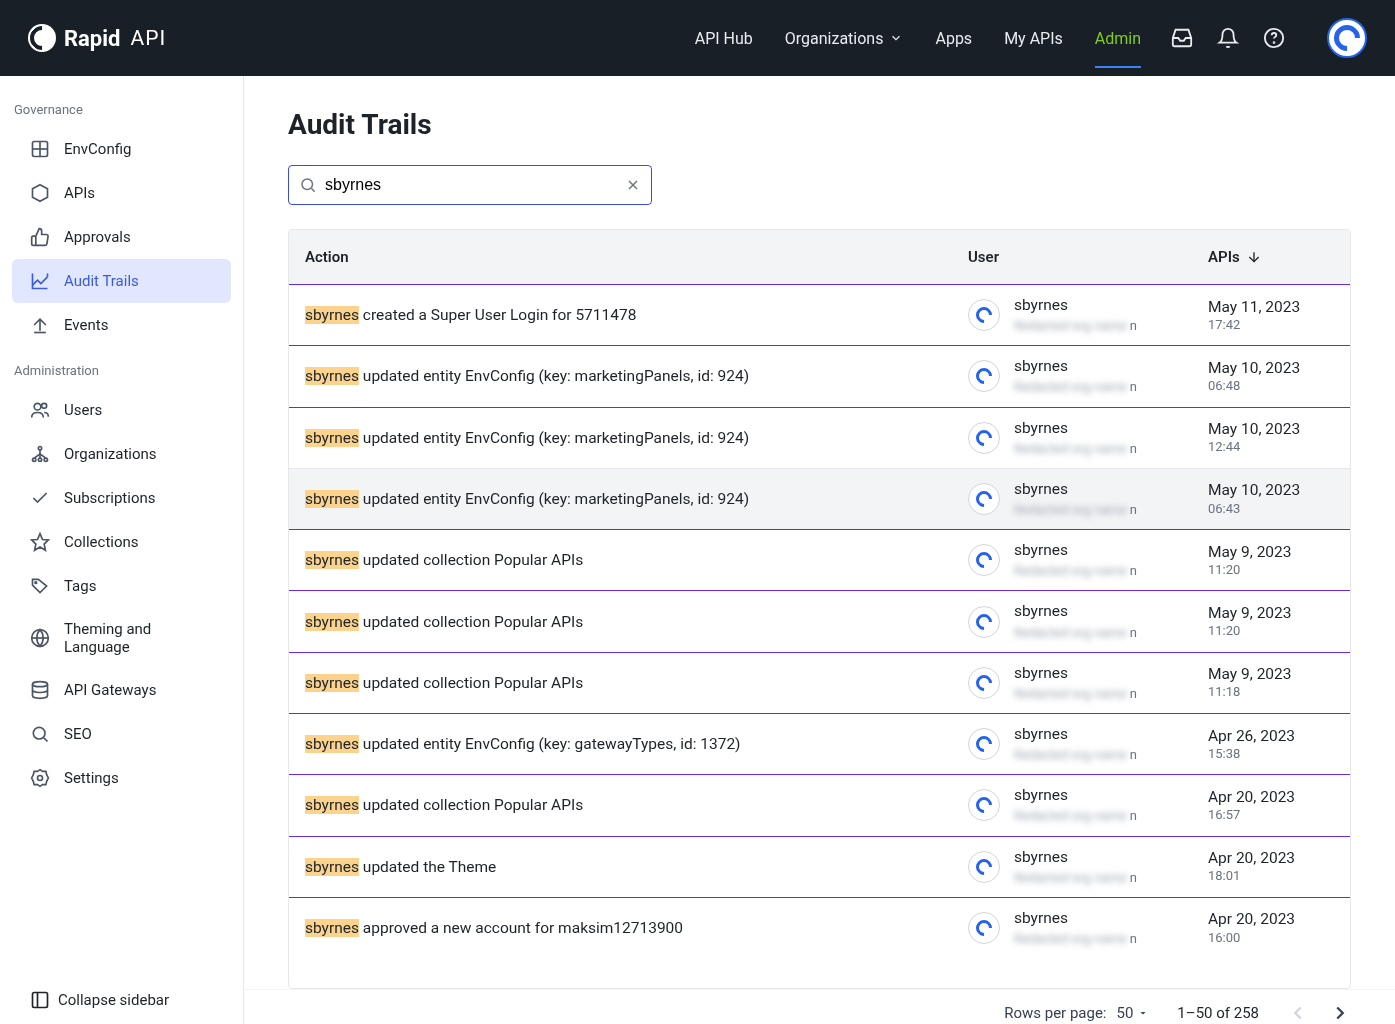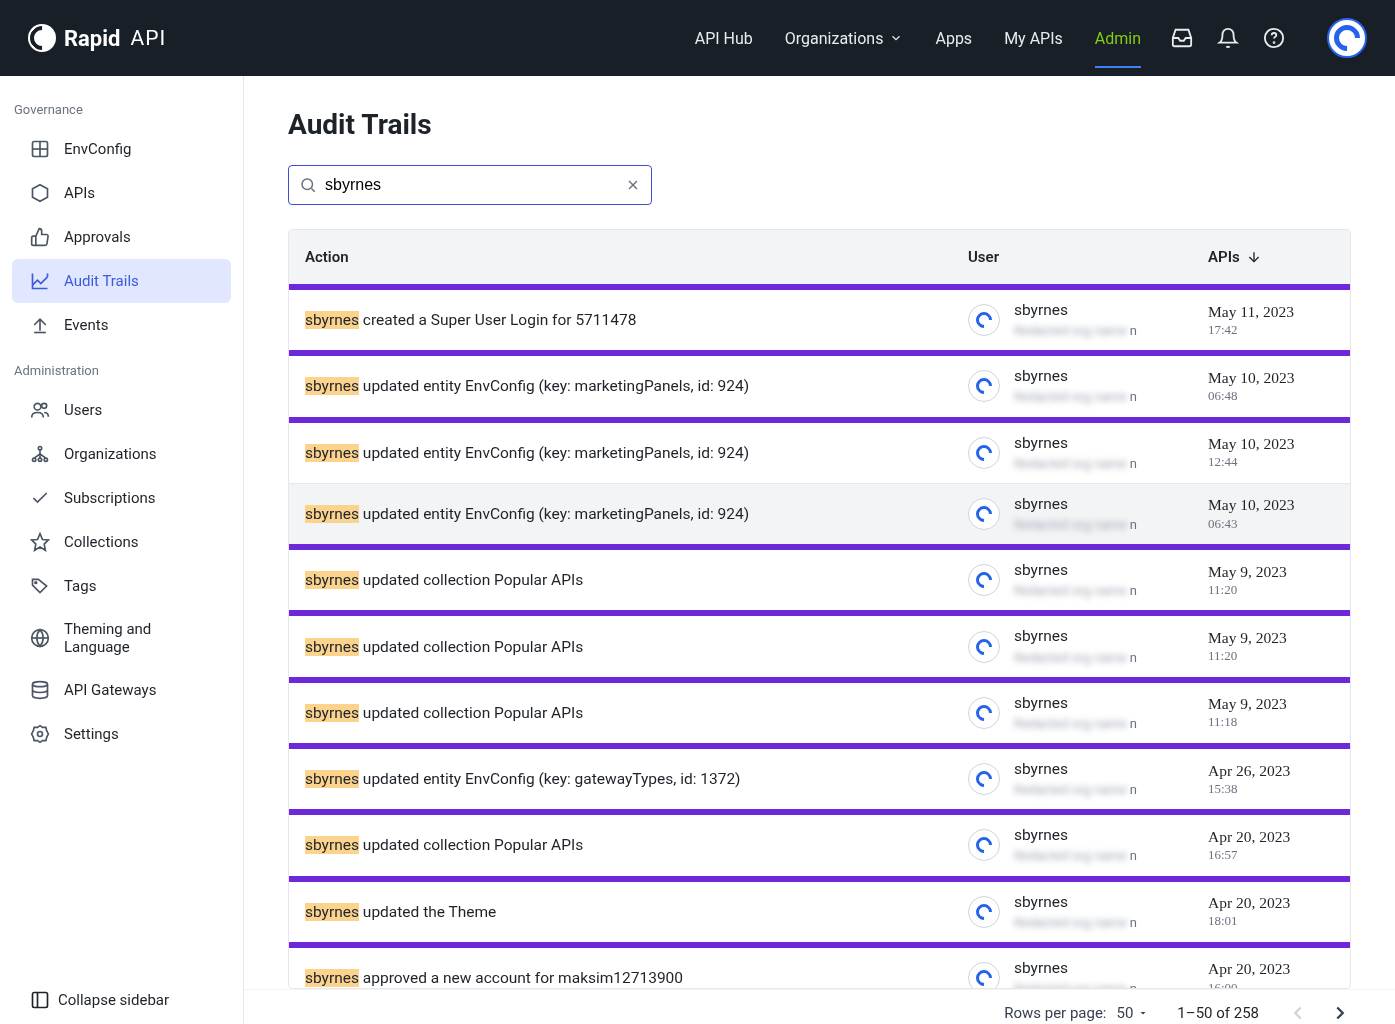--- a/index.html
+++ b/index.html
@@ -39,30 +39,30 @@
   .search-box input { border: none; outline: none; font-size: 16px; flex: 1; }
   .search-box .clear { color:#6b7280; cursor:pointer; font-size:18px; display:flex;}
   
   
   .table-wrap { border:1px solid #e5e7eb; border-radius:4px; overflow:hidden; flex:1; display:flex; flex-direction:column; min-height:0;}
   .thead { background:#f3f4f6; display:flex; padding: 18px 16px; font-weight:600; font-size:15px; }
   .col-action{ flex: 1; }
   .col-user{ width: 240px; }
   .col-time{ width: 126px; display:flex; align-items:center; gap:6px;}
   .tbody{ flex:1; overflow:hidden;}
-  .row { display:flex; align-items:center; padding: 10px 16px; border-top:6px solid #6d28d9; font-size:15.5px; }
+  .row { display:flex; align-items:center; padding: 10px 16px; border-top:1px solid #6d28d9; font-size:15.5px; }
   .row.highlight{ background:#f3f4f6; border-top:1px solid #e5e7eb;}
   .row .highlight-term{ background:#fbd38d; }
   .user-cell{ width:240px; display:flex; align-items:center; gap:14px;}
   .user-av{ width:32px; height:32px; border-radius:50%; background:#fff; border:1.5px solid #d1d5db; display:flex;align-items:center;justify-content:center; flex-shrink:0;}
   .user-av-inner{ width:16px;height:16px;border:3.5px solid #2563eb;border-radius:50%;border-bottom-color:transparent;transform:rotate(-45deg);}
   .user-meta{ display:flex; flex-direction:column; line-height:1.3;}
   .user-sec{ color:#9ca3af; font-size:13px; filter: blur(3px); user-select:none;}
   .user-sec-n{ color:#6b7280; font-size:13px;}
-  .time-cell{ width:126px; display:flex; flex-direction:column; line-height:1.3;font-family:Liberation Serif, serif;}
+  .time-cell{ width:126px; display:flex; flex-direction:column; line-height:1.3;}
   .time-cell .t2{ color:#6b7280; font-size:13px;}
   
   
   .pagination{ display:flex; align-items:center; justify-content:flex-end; gap: 28px; padding: 12px 44px; font-size:15px; border-top:1px solid #f3f4f6;}
   .rowspp{ display:flex; align-items:center; gap:10px; color:#374151;}
   .rowspp-sel{ display:flex; align-items:center; gap:4px; cursor:pointer;}
   .pag-arrows{ display:flex; align-items:center; gap:20px;}
   .pag-arrow{ cursor:pointer; display:flex; color:#374151;}
   .pag-arrow.disabled{ color:#d1d5db; cursor:default;}
   
@@ -235,20 +235,29 @@
               <ellipse cx="12" cy="5" rx="9" ry="3"></ellipse>
               <path d="M3 5v14c0 1.66 4 3 9 3s9-1.34 9-3V5"></path>
               <path d="M3 12c0 1.66 4 3 9 3s9-1.34 9-3"></path>
             </svg>
           </span>
           <span>API Gateways</span>
         </div>
         <div class="sb-item">
           <span class="icon">
             <svg width="20" height="20" viewBox="0 0 24 24" fill="none" stroke="currentColor" stroke-width="2">
+              <circle cx="11" cy="11" r="7"></circle>
+              <line x1="21" y1="21" x2="16.65" y2="16.65"></line>
+            </svg>
+          </span>
+          <span>SEO</span>
+        </div>
+        <div class="sb-item">
+          <span class="icon">
+            <svg width="20" height="20" viewBox="0 0 24 24" fill="none" stroke="currentColor" stroke-width="2">
               <polygon points="12 2 15 4 19 4 20 8 22 12 20 16 19 20 15 20 12 22 9 20 5 20 4 16 2 12 4 8 5 4 9 4"></polygon>
               <circle cx="12" cy="12" r="3"></circle>
             </svg>
           </span>
           <span>Settings</span>
         </div>
       </div>
     <div class="sidebar-spacer"></div>
     <div class="collapse-item">
       <span class="icon">

